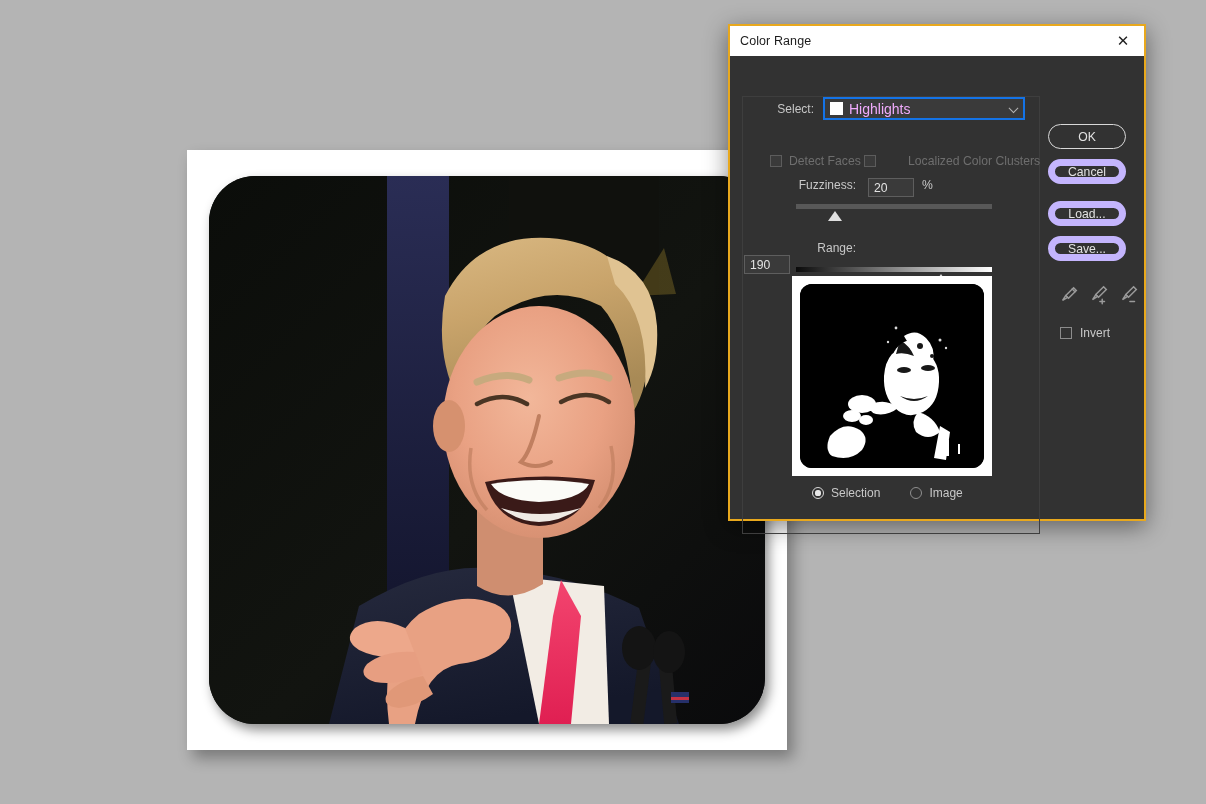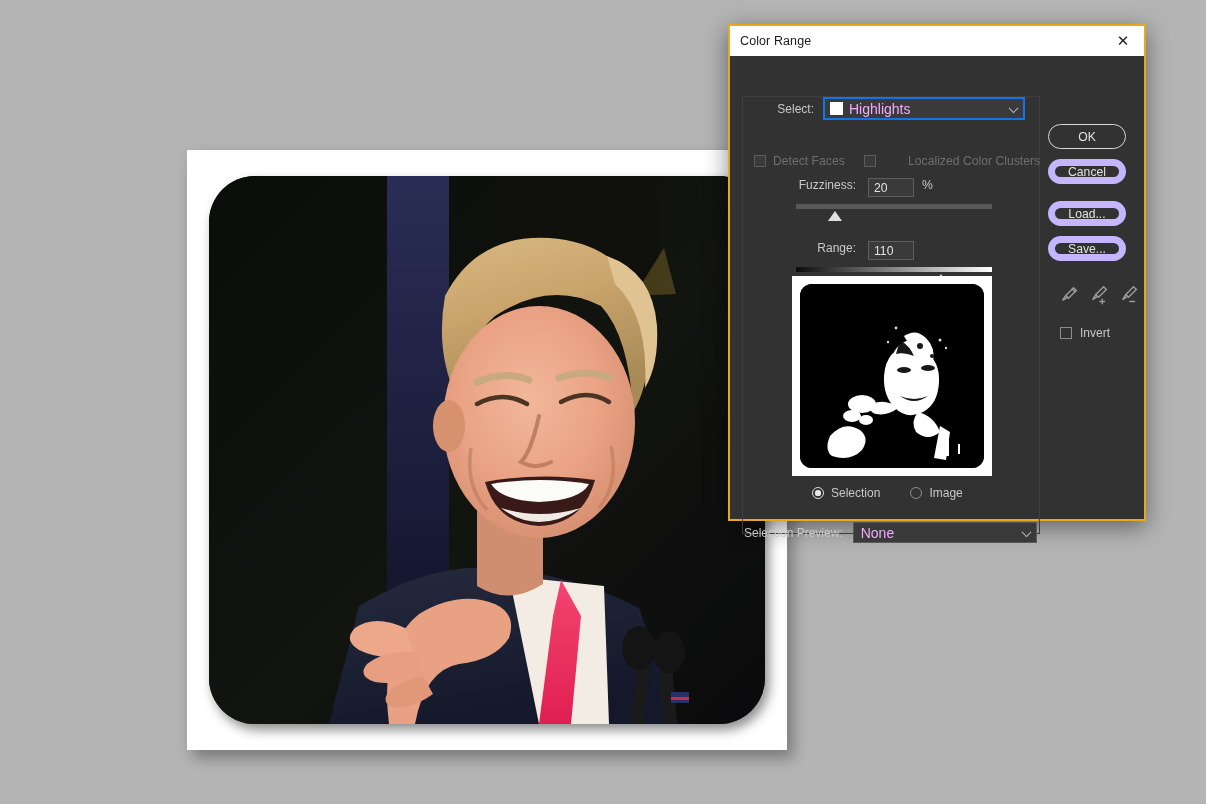--- a/index.html
+++ b/index.html
@@ -107,21 +107,21 @@
   .chev {
     position: absolute; right: 6px; top: 50%;
     transform: translateY(-60%) rotate(45deg);
     width: 6px; height: 6px;
     border-right: 1.4px solid #b4b4b4;
     border-bottom: 1.4px solid #b4b4b4;
   }
 
   
   .cb-row {
-    position: absolute; left: 24px; top: 98px;
+    position: absolute; left: 40px; top: 98px;
     display: flex; align-items: center; gap: 7px;
   }
   .cb-row.second { left: 134px; gap: 32px; }
   .cbox {
     width: 12px; height: 12px;
     border: 1px solid #5c5c5c;
     background: #3a3a3a;
     box-sizing: border-box;
     flex: none;
   }
@@ -356,23 +356,23 @@
       <div class="field-row" style="left:14px; top:122px;">
         <span class="lbl">Fuzziness:</span>
         <span class="numbox">20</span>
         <span class="unit">%</span>
       </div>
       <div class="slider" style="left:66px; top:148px; width:196px;">
         <div class="track flat"></div>
         <div class="thumb" id="fuzz-thumb" style="left: 20%;"></div>
       </div>
 
-      <div class="field-row" style="left:14px; top:185px;">
+      <div class="field-row" style="left:14px; top:185px;flex-direction:column;">
         <span class="lbl">Range:</span>
-        <span class="numbox">110</span>
+        <span class="numbox">190</span>
       </div>
       <div class="slider" style="left:66px; top:211px; width:196px;">
         <div class="track grad"></div>
         <div class="thumb" id="range-thumb" style="left: 74%;"></div>
       </div>
 
       <div class="preview-wrap">
         <div class="preview-img">
           <svg viewBox="0 0 184 184" width="100%" height="100%">
             <rect width="184" height="184" fill="#000000"></rect>
@@ -416,27 +416,20 @@
         <div class="radio-item">
           <span class="radio on"></span>
           <span class="lbl">Selection</span>
         </div>
         <div class="radio-item">
           <span class="radio"></span>
           <span class="lbl">Image</span>
         </div>
       </div>
 
-      <div class="selprev-row">
-        <span class="lbl">Selection Preview:</span>
-        <div class="combo2">
-          <span class="combo-val">None</span>
-          <span class="chev"></span>
-        </div>
-      </div>
 
       <div class="btn-col">
         <div class="pbtn primary">OK</div>
         <div class="pbtn">Cancel</div>
         <div class="pbtn gap">Load...</div>
         <div class="pbtn">Save...</div>
       </div>
 
       <div class="dropper-row">
         <svg class="dropper" viewBox="0 0 24 24">

